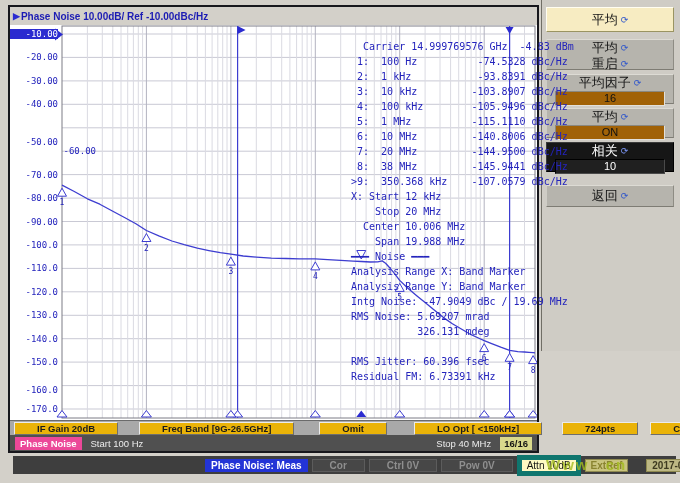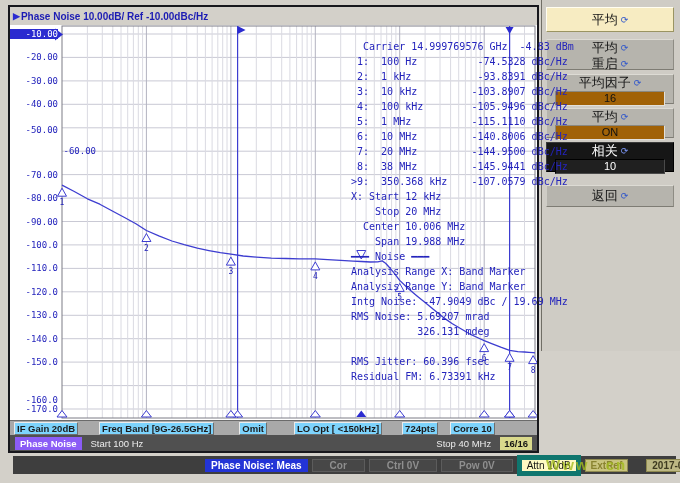--- a/index.html
+++ b/index.html
@@ -18,31 +18,31 @@
            font-family:"DejaVu Sans Mono",monospace;font-size:10px;line-height:15px;
            color:#2424bc;white-space:pre}
   .ylabs{position:absolute;left:0;top:0;width:50px;height:343px}
   .ylab{position:absolute;left:0;width:48px;text-align:right;font-size:9px;
         color:#2424bc;font-family:"DejaVu Sans Mono",monospace;line-height:10px}
   .ylab.sel{background:#2b2bd0;color:#fff}
 
   
   .tbar{height:15px;background:#a9a9a9;display:flex;align-items:center;
         border-top:1px solid #6b6b6b;box-sizing:border-box;padding-left:4px}
-  .tb{background:#7dd3fc;border:1px solid;border-color:#ebebeb #6e6e6e #6e6e6e #ebebeb;
-      font-size:9.5px;font-weight:bold;color:#1a1a1a;padding:0 2px;line-height:11px;
+  .tb{background:#eab308;border:1px solid;border-color:#ebebeb #6e6e6e #6e6e6e #ebebeb;
+      font-size:9.5px;font-weight:bold;color:#1a1a1a;padding:0 22px;line-height:11px;
       white-space:nowrap}
   .tb:nth-child(2){margin-left:21px}.tb:nth-child(3){margin-left:25px}
   .tb:nth-child(4){margin-left:27px}.tb:nth-child(5){margin-left:20px}
   .tb:nth-child(6){margin-left:12px}
 
   
   .sbar{height:16px;background:#505050;display:flex;align-items:center;
         font-size:9.5px;color:#ececec;padding:0 5px;gap:9px;box-sizing:border-box}
-  .sbadge{background:#8b5cf6;color:#fff;font-weight:bold;padding:0 5px;line-height:13px}
+  .sbadge{background:#ec4899;color:#fff;font-weight:bold;padding:0 5px;line-height:13px}
   .spacer{flex:1}
   .avgbox{background:#d9d98c;color:#141414;font-weight:bold;padding:0 4px;line-height:13px}
 
   
   .sysbar{position:absolute;left:13px;top:456px;width:663px;height:18px;background:#3e3e3e;
           display:flex;align-items:center;gap:4px;padding-left:192px;box-sizing:border-box;
           font-size:10px}
   .si-active{background:#2334d6;color:#fff;font-weight:bold;padding:1px 6px;white-space:nowrap}
   .si-dim{background:#474747;border:1px solid #5c5c5c;color:#8f8f8f;font-weight:bold;padding:0 17px;white-space:nowrap}
   .si-on{background:#fef9c3;border:5px solid #0f766e;color:#141414;font-weight:normal;padding:0 5px;white-space:nowrap}
@@ -176,32 +176,32 @@
         <text x="523.1191321202048" y="347.6" font-size="8" fill="#2424bc" text-anchor="middle" font-family="DejaVu Sans Mono, monospace">8</text>
         <polygon points="518.1,392 528.1,392 523.1,385.5" fill="#fff" stroke="#3d3dd0"></polygon>
         <polygon points="351.27563430579704,234.0 346.77563430579704,225.5 355.77563430579704,225.5" fill="#fff" stroke="#3d3dd0"></polygon>
         <polygon points="346.3,392 356.3,392 351.3,385.5" fill="#2b2bd0"></polygon>
       </svg>
     <div class="ylabs">
         <div class="ylab sel" style="top: 4px;">-10.00</div>
         <div class="ylab" style="top: 27.4375px;">-20.00</div>
         <div class="ylab" style="top: 50.875px;">-30.00</div>
         <div class="ylab" style="top: 74.3125px;">-40.00</div>
-        <div class="ylab" style="top: 100px; text-align: right;">-50.00</div>
+        <div class="ylab" style="top: 112px; text-align: right;">-50.00</div>
         <div class="ylab" style="top: 121.188px; padding-left: 38px;">-60.00</div>
         <div class="ylab" style="top: 144.625px;">-70.00</div>
         <div class="ylab" style="top: 168.062px; text-align: right;">-80.00</div>
         <div class="ylab" style="top: 191.5px;">-90.00</div>
         <div class="ylab" style="top: 214.938px;">-100.0</div>
         <div class="ylab" style="top: 238.375px;">-110.0</div>
         <div class="ylab" style="top: 261.812px;">-120.0</div>
         <div class="ylab" style="top: 285.25px;">-130.0</div>
         <div class="ylab" style="top: 308.688px;">-140.0</div>
         <div class="ylab" style="top: 332.125px;">-150.0</div>
-        <div class="ylab" style="top: 370px;">-160.0</div>
+        <div class="ylab" style="top: 360px;">-160.0</div>
         <div class="ylab" style="top: 379px;">-170.0</div>
       </div>
     <pre class="overlay">  Carrier 14.999769576 GHz  -4.83 dBm
  1:  100 Hz          -74.5328 dBc/Hz
  2:  1 kHz           -93.8391 dBc/Hz
  3:  10 kHz         -103.8907 dBc/Hz
  4:  100 kHz        -105.9496 dBc/Hz
  5:  1 MHz          -115.1110 dBc/Hz
  6:  10 MHz         -140.8006 dBc/Hz
  7:  20 MHz         -144.9500 dBc/Hz

